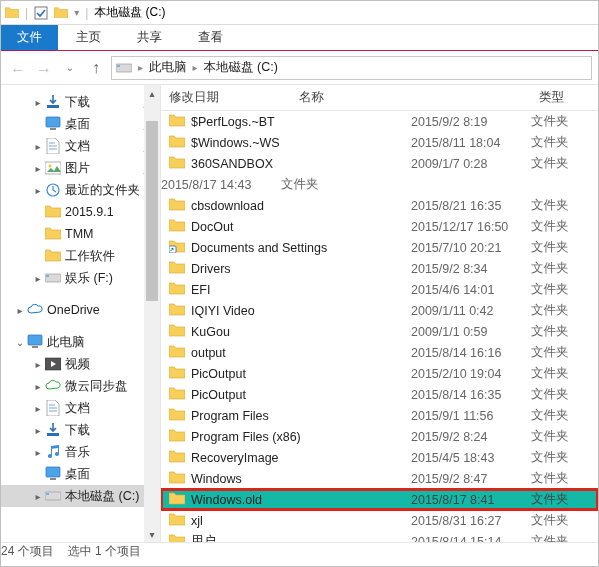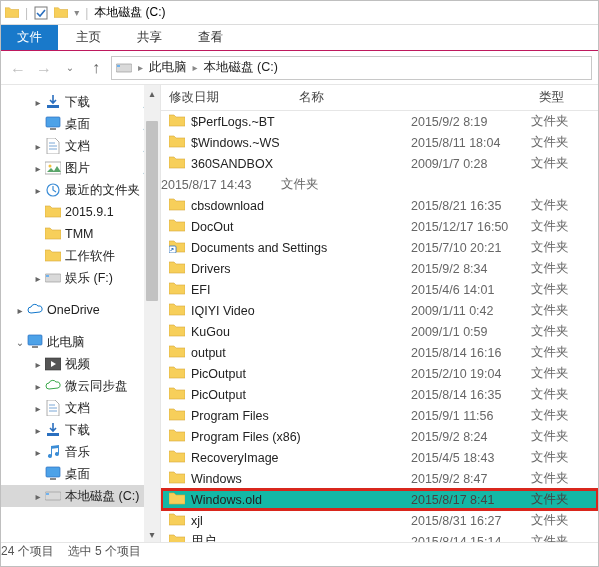--- a/index.html
+++ b/index.html
@@ -584,16 +584,16 @@
             <div class="cell-date">2015/8/14 15:14</div>
             <div class="cell-type">文件夹</div>
           </div>
         </div>
     </div>
 
   </div>
 
   <div class="status">
     <span>24 个项目</span>
-    <span>选中 5 个项目</span>
+    <span>选中 1 个项目</span>
   </div>
 
 </div>
 
 </body></html>

